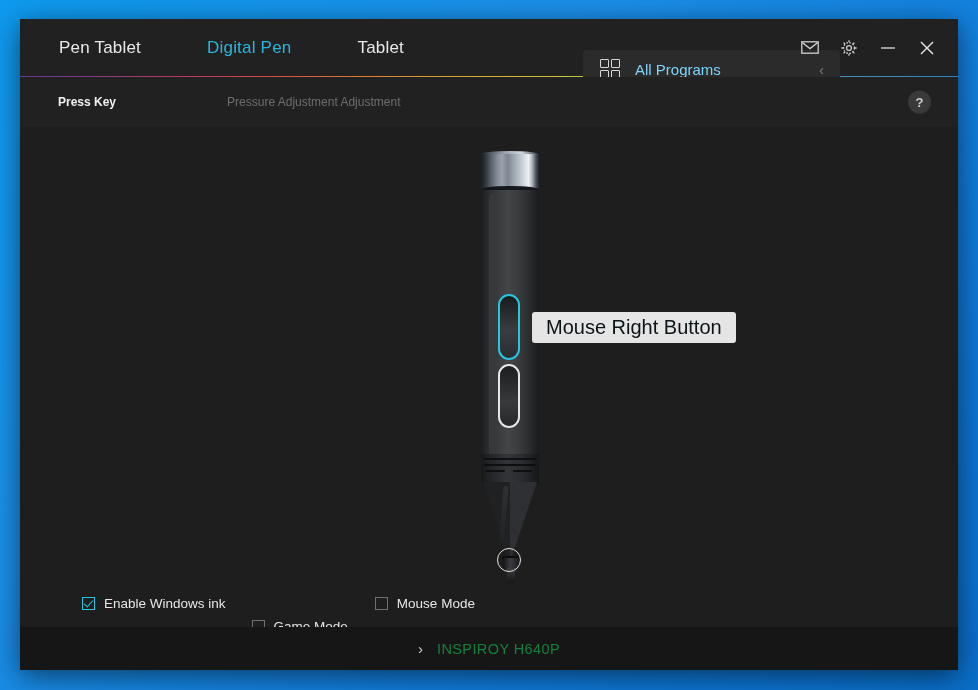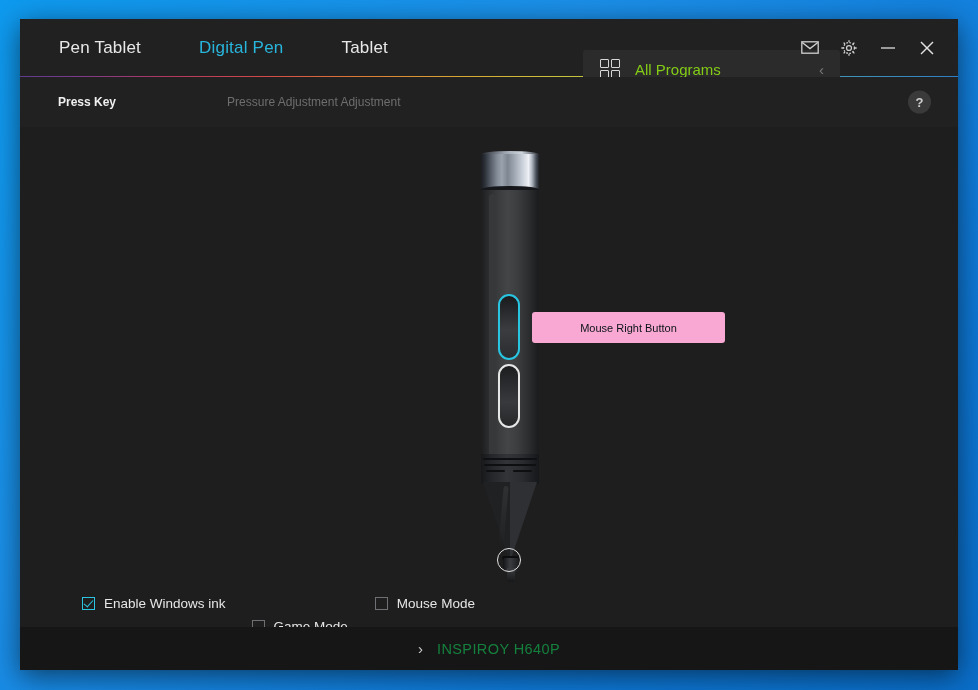--- a/index.html
+++ b/index.html
@@ -40,21 +40,21 @@
     position: relative;
     height: 57px;
     flex: 0 0 57px;
     background: #212121;
     display: flex;
     align-items: center;
   }
   .tabs {
     display: flex;
     margin-left: 39px;
-    gap: 0px;
+    gap: 8px;
   }
   .tab {
     font-size: 17px;
     color: #e8e8e8;
     padding: 0 0;
     margin-right: 58px;
     cursor: pointer;
     letter-spacing: 0.2px;
     white-space: nowrap;
   }
@@ -83,21 +83,21 @@
     gap: 2px;
   }
   #all-programs .grid-ico i {
     border: 1.6px solid #d8d8d8;
     border-radius: 1px;
     display: block;
   }
   #all-programs .ap-label {
     margin-left: 15px;
     font-size: 15px;
-    color: #84cc16;
+    color: #7dd3fc;
     white-space: nowrap;
   }
   #all-programs .ap-chev {
     margin-left: auto;
     margin-right: 16px;
     color: #7b7b7b;
     font-size: 15px;
     line-height: 1;
   }
 
@@ -346,26 +346,26 @@
     background: linear-gradient(to bottom, rgba(26,27,29,0.95), rgba(55,57,60,0.95) 60%, rgba(36,38,40,0.95));
   }
 
   
   #callout {
     position: absolute;
     left: 71px;   
     top: 158px;   
     min-width: 193px;
     height: 31px;
-    background: #f9a8d4;
+    background: #e5e5e5;
     color: #0a1316;
     display: flex;
     align-items: center;
     justify-content: center;
-    font-size: 11px;
+    font-size: 20px;
     border-radius: 3px;
     padding: 0 14px;
     box-sizing: border-box;
     cursor: pointer;
     white-space: nowrap;
   }
 
   
   #nib-indicator {
     position: absolute;

